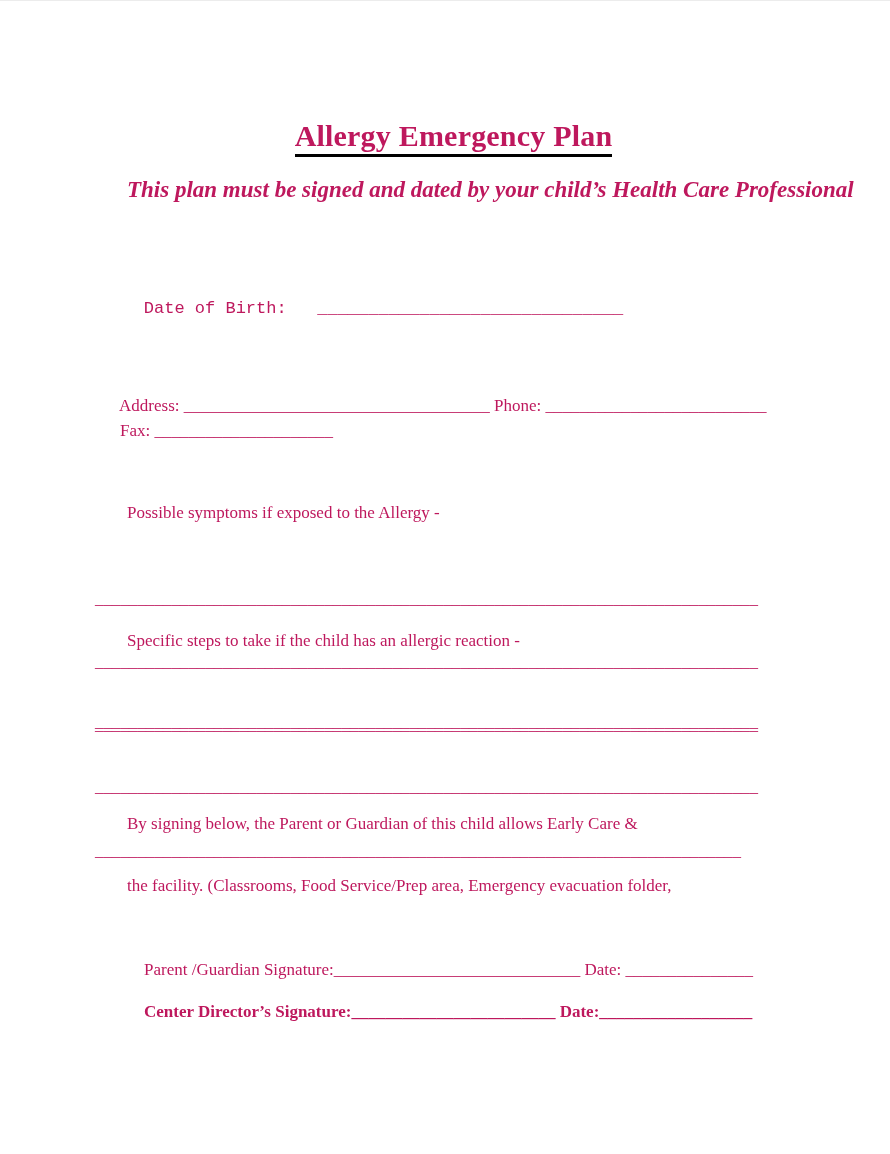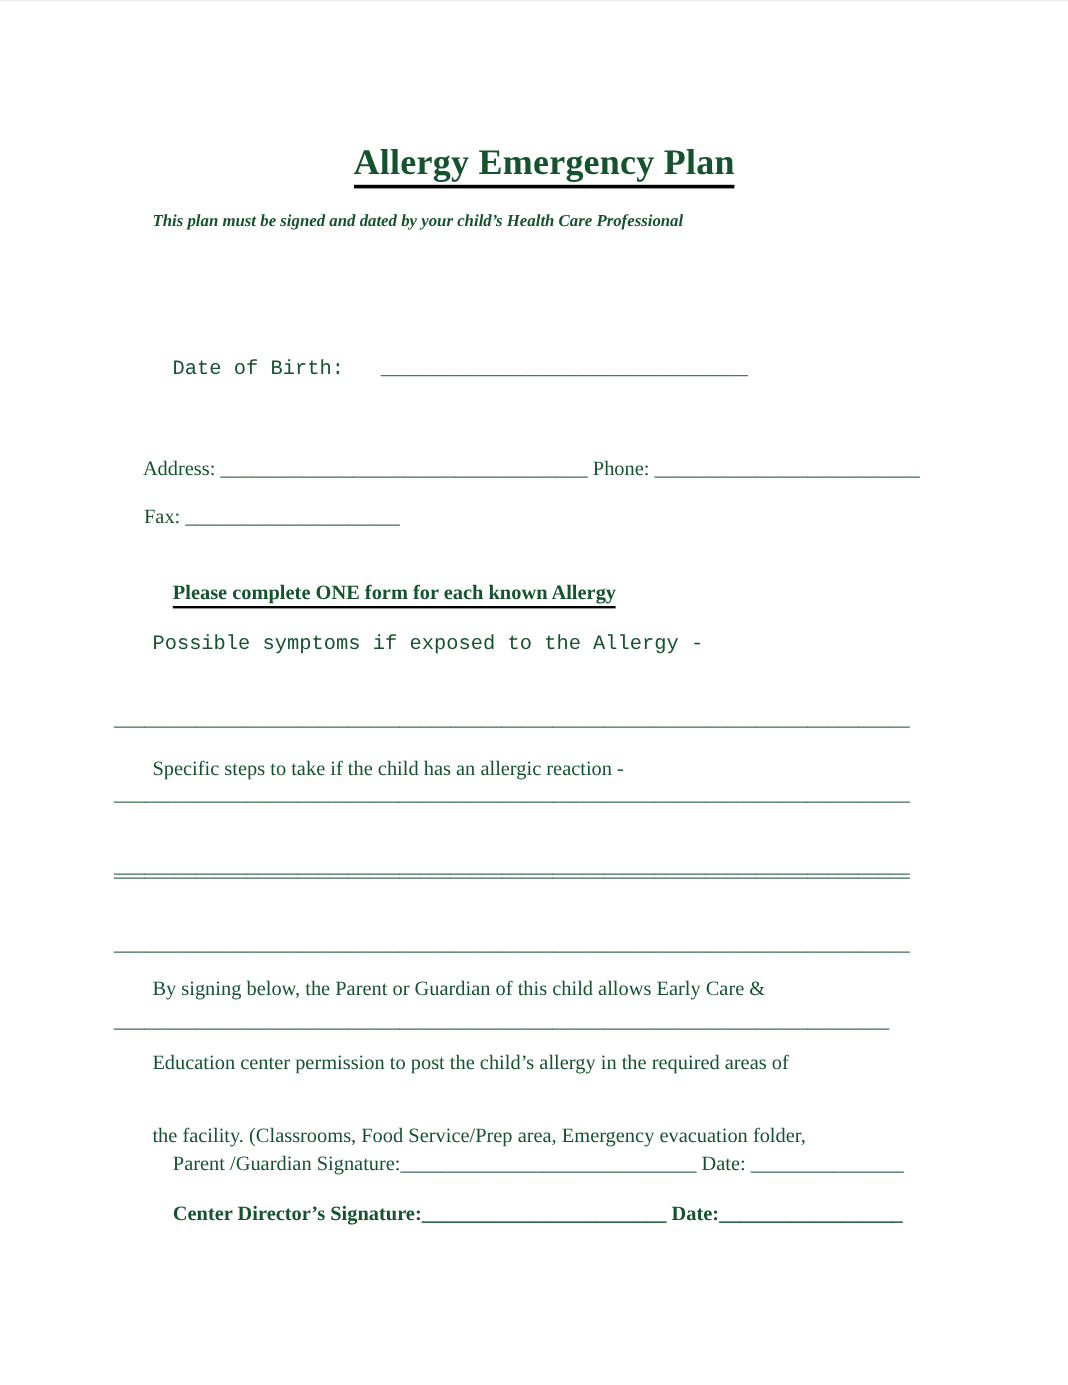--- a/index.html
+++ b/index.html
@@ -2,58 +2,58 @@
 <html><head>
 <meta charset="utf-8">
 <style>
   html, body { margin: 0; padding: 0; background: #ffffff; }
   .page {
     position: relative;
     width: 890px;
     height: 1154px;
     background: #ffffff;
     border-top: 1px solid #ececec;
-    color: #14532d;
+    color: #be185d;
     font-family: "Liberation Serif", serif;
     font-size: 17px;
     overflow: hidden;
     box-sizing: border-box;
   }
   .abs { position: absolute; white-space: pre; }
   .title-wrap { top: 98px; left: 0; width: 890px; text-align: center; }
   .title {
     display: inline-block;
     font-size: 30px;
     font-weight: 700;
     border-bottom: 3px solid #000;
     padding-bottom: 1px;
     letter-spacing: 0.2px;
   }
   .subtitle {
     top: 176px; left: 127px;
     font-weight: 700;
     font-style: italic;
-    font-size: 14px;
+    font-size: 23px;
   }
   .field-row { left: 103px; }
   .row-childs-name { top: 238px; }
   .row-dob        { top: 279px; font-family: Liberation Mono, monospace; }
   .row-doctor     { top: 319px; }
-  .row-address    { top: 360px; }
+  .row-address    { top: 375px; }
   .row-fax        { top: 400px; }
   .section-heading {
     top: 463px; left: 127px;
     font-weight: 700;
   }
   .section-heading .underlined {
     display: inline-block;
     border-bottom: 2px solid #000;
     padding-bottom: 1px;
   }
-  .symptoms-prompt { top: 527px; left: 127px; font-family: Liberation Mono, monospace; }
+  .symptoms-prompt { top: 502px; left: 127px; }
   .symptoms-lines  { top: 545px; left: 95px; line-height: 21px; }
   .steps-prompt    { top: 630px; left: 127px; }
   .steps-lines     { top: 667px; left: 95px; line-height: 21.5px; }
   .rule-line { white-space: pre; }
   .consent {
     top: 772px; left: 127px;
     line-height: 20.5px;
   }
   .consent .line { white-space: pre; }
   .consent .b { font-weight: 400; }
@@ -80,43 +80,39 @@
 
 
   <div class="abs field-row row-address">
     <span>Address: </span><span>____________________________________</span><span> Phone: </span><span>__________________________</span>
   </div>
 
   <div class="abs field-row row-fax">
     <span>Fax: </span><span>_____________________</span>
   </div>
 
-  <div class="abs section-heading">
-    <span class="underlined">Please complete ONE form for each known Allergy</span>
-  </div>
 
   <div class="abs symptoms-prompt">Possible symptoms if exposed to the Allergy -</div>
 
   <div class="abs symptoms-lines">
     <div class="rule-line">______________________________________________________________________________</div>
     <div class="rule-line">______________________________________________________________________________</div>
     <div class="rule-line">______________________________________________________________________________</div>
   </div>
 
   <div class="abs steps-prompt">Specific steps to take if the child has an allergic reaction -</div>
 
   <div class="abs steps-lines">
     <div class="rule-line">______________________________________________________________________________</div>
     <div class="rule-line">______________________________________________________________________________</div>
     <div class="rule-line">____________________________________________________________________________</div>
   </div>
 
   <div class="abs consent">
     <div class="line"><span class="b">By signing below, the Parent or Guardian of this child allows Early Care &amp;</span><span></span></div>
-    <div class="line"><span class="b">Education center permission to post the child’s allergy in the required areas of</span><span></span></div>
     <div class="line"><span class="b">the facility.</span><span> (Classrooms, Food Service/Prep area, Emergency evacuation folder,</span></div>
   </div>
 
 
   <div class="abs sig-row row-parent-sig">
     <span>Parent /Guardian Signature:</span><span>_____________________________</span><span> Date: </span><span>_______________</span>
   </div>
 
   <div class="abs sig-row row-center-sig">
     <span>Center Director’s Signature:</span><span>________________________</span><span> Date:</span><span>__________________</span>

